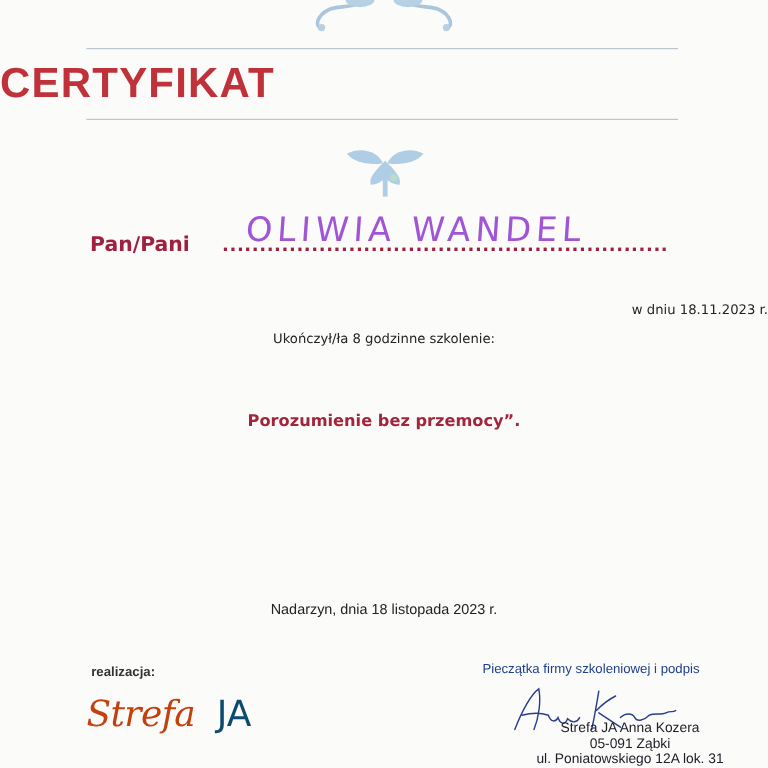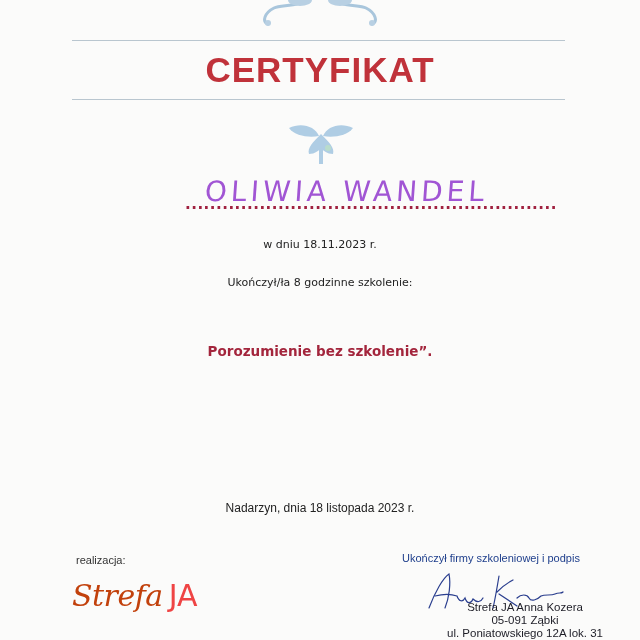--- a/index.html
+++ b/index.html
@@ -7,21 +7,21 @@
     width: 640px; height: 640px; overflow: hidden; position: relative;
     background: #fbfbfa;
     font-family: "DejaVu Sans", sans-serif;
   }
   .abs { position: absolute; }
   .ornament-top { left: 252px; top: -6px; width: 136px; height: 34px; }
   .rule { left: 72px; width: 493px; height: 1px; background: #b9c6cf; }
   .rule.r1 { top: 40px; }
   .rule.r2 { top: 99px; }
   .title {
-    left: 0; width: 640px; top: 50px; text-align: center;
+    left: 0; width: 640px; top: 50px; 
     font-family: "Liberation Sans", sans-serif; font-weight: bold;
     font-size: 35px; letter-spacing: 1px; color: #c0323a;
   }
   .ornament-mid { left: 283px; top: 120px; width: 76px; height: 44px; }
   .recipient-row { left: 75px; top: 183px; width: 480px; height: 40px; }
   .recipient-label {
     position: absolute; left: 0; top: 11px;
     font-family: "DejaVu Sans", sans-serif; font-weight: bold;
     font-size: 17px; color: #a0213f;
   }
@@ -45,30 +45,30 @@
     font-family: "DejaVu Sans", sans-serif; font-weight: bold;
     font-size: 13.5px; line-height: 18px; color: #a3253c;
   }
   .place-date {
     left: 0; width: 640px; text-align: center; top: 501px;
     font-family: "Liberation Sans", sans-serif; font-size: 12px; color: #222;
   }
   .realizacja {
     left: 76px; top: 554px;
     font-family: "Liberation Sans", sans-serif; font-size: 11px;
-    font-weight: normal; color: #333;
+    font-weight: bold; color: #333;
   }
   .logo { left: 72px; top: 578px; font-size: 30px; white-space: nowrap; }
   .logo .strefa {
     font-family: "DejaVu Serif", serif; font-style: italic;
     color: #c2410c; letter-spacing: -0.5px;
   }
   .logo .ja {
-    font-family: "DejaVu Sans", sans-serif; color: #ef4444;
-    margin-left: 6px; font-weight: normal;
+    font-family: "DejaVu Sans", sans-serif; color: #0c4a6e;
+    margin-left: 18px; font-weight: normal;
   }
   .stamp-label {
     left: 402px; top: 552px;
     font-family: "Liberation Sans", sans-serif; font-size: 11px; color: #1f3f8c;
   }
   .signature { left: 425px; top: 572px; width: 140px; height: 40px; }
   .stamp {
     left: 400px; top: 601px; width: 250px; text-align: center;
     font-family: "Liberation Sans", sans-serif; font-size: 11.5px;
     line-height: 13px; color: #1d1d26;
@@ -97,39 +97,40 @@
 <svg class="abs ornament-mid" viewBox="0 0 76 44">
   <g fill="#afcde4">
     <path d="M6 8 C18 2,32 6,36 16 C26 18,12 16,6 8 Z"></path>
     <path d="M70 8 C58 2,44 6,40 16 C50 18,64 16,70 8 Z"></path>
     <path d="M38 14 C30 22,24 28,26 34 C32 34,36 30,36 30 L36 44 L40 44 L40 30 C40 30,44 34,50 34 C52 28,46 22,38 14 Z"></path>
   </g>
   <circle cx="45" cy="28" r="3" fill="#b9dccb"></circle>
 </svg>
 
 <div class="abs recipient-row">
+  <span class="recipient-label">Pan/Pani</span>
   <span class="dots">..............................................................................</span>
   <span class="name">OLIWIA WANDEL</span>
 </div>
 
-<div class="abs line-text" style="top:238px;">w dniu 18.11.2023 r.</div>
+<div class="abs line-text" style="top:252px;text-align:right;">w dniu 18.11.2023 r.</div>
 <div class="abs line-text" style="top:276px;">Ukończył/ła 8 godzinne szkolenie:</div>
 
 <div class="abs course">
-  <div>Porozumienie bez szkolenie”.</div>
+  <div>Porozumienie bez przemocy”.</div>
 </div>
 
 <div class="abs place-date">Nadarzyn, dnia 18 listopada 2023 r.</div>
 
 <div class="abs realizacja">realizacja:</div>
 <div class="abs logo">
   <span class="strefa">Strefa</span><span class="ja">JA</span>
 </div>
 
-<div class="abs stamp-label">Ukończył firmy szkoleniowej i podpis</div>
+<div class="abs stamp-label">Pieczątka firmy szkoleniowej i podpis</div>
 
 <svg class="abs signature" viewBox="0 0 140 40">
   <g fill="none" stroke="#2a3e8e" stroke-width="1.2" stroke-linecap="round">
     <path d="M4 36 C10 20,18 6,24 2 C26 12,24 26,20 36"></path>
     <path d="M10 24 C18 22,26 22,32 24 C34 30,38 30,40 26 C42 32,46 32,48 27 C52 31,56 30,58 26"></path>
     <path d="M74 4 C72 16,70 28,68 36 M72 20 C78 14,84 10,88 8 M74 22 C80 26,86 30,92 34"></path>
     <path d="M92 26 C96 22,102 22,104 26 C106 30,112 28,116 24 C120 22,126 24,130 22 C134 20,136 22,138 20"></path>
   </g>
 </svg>
 

